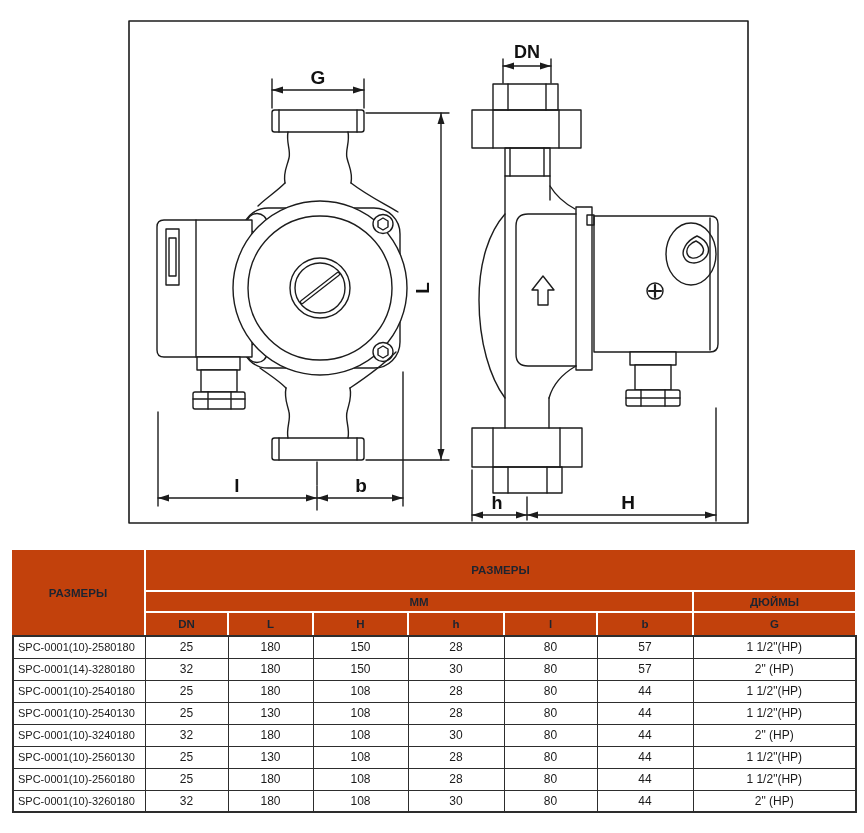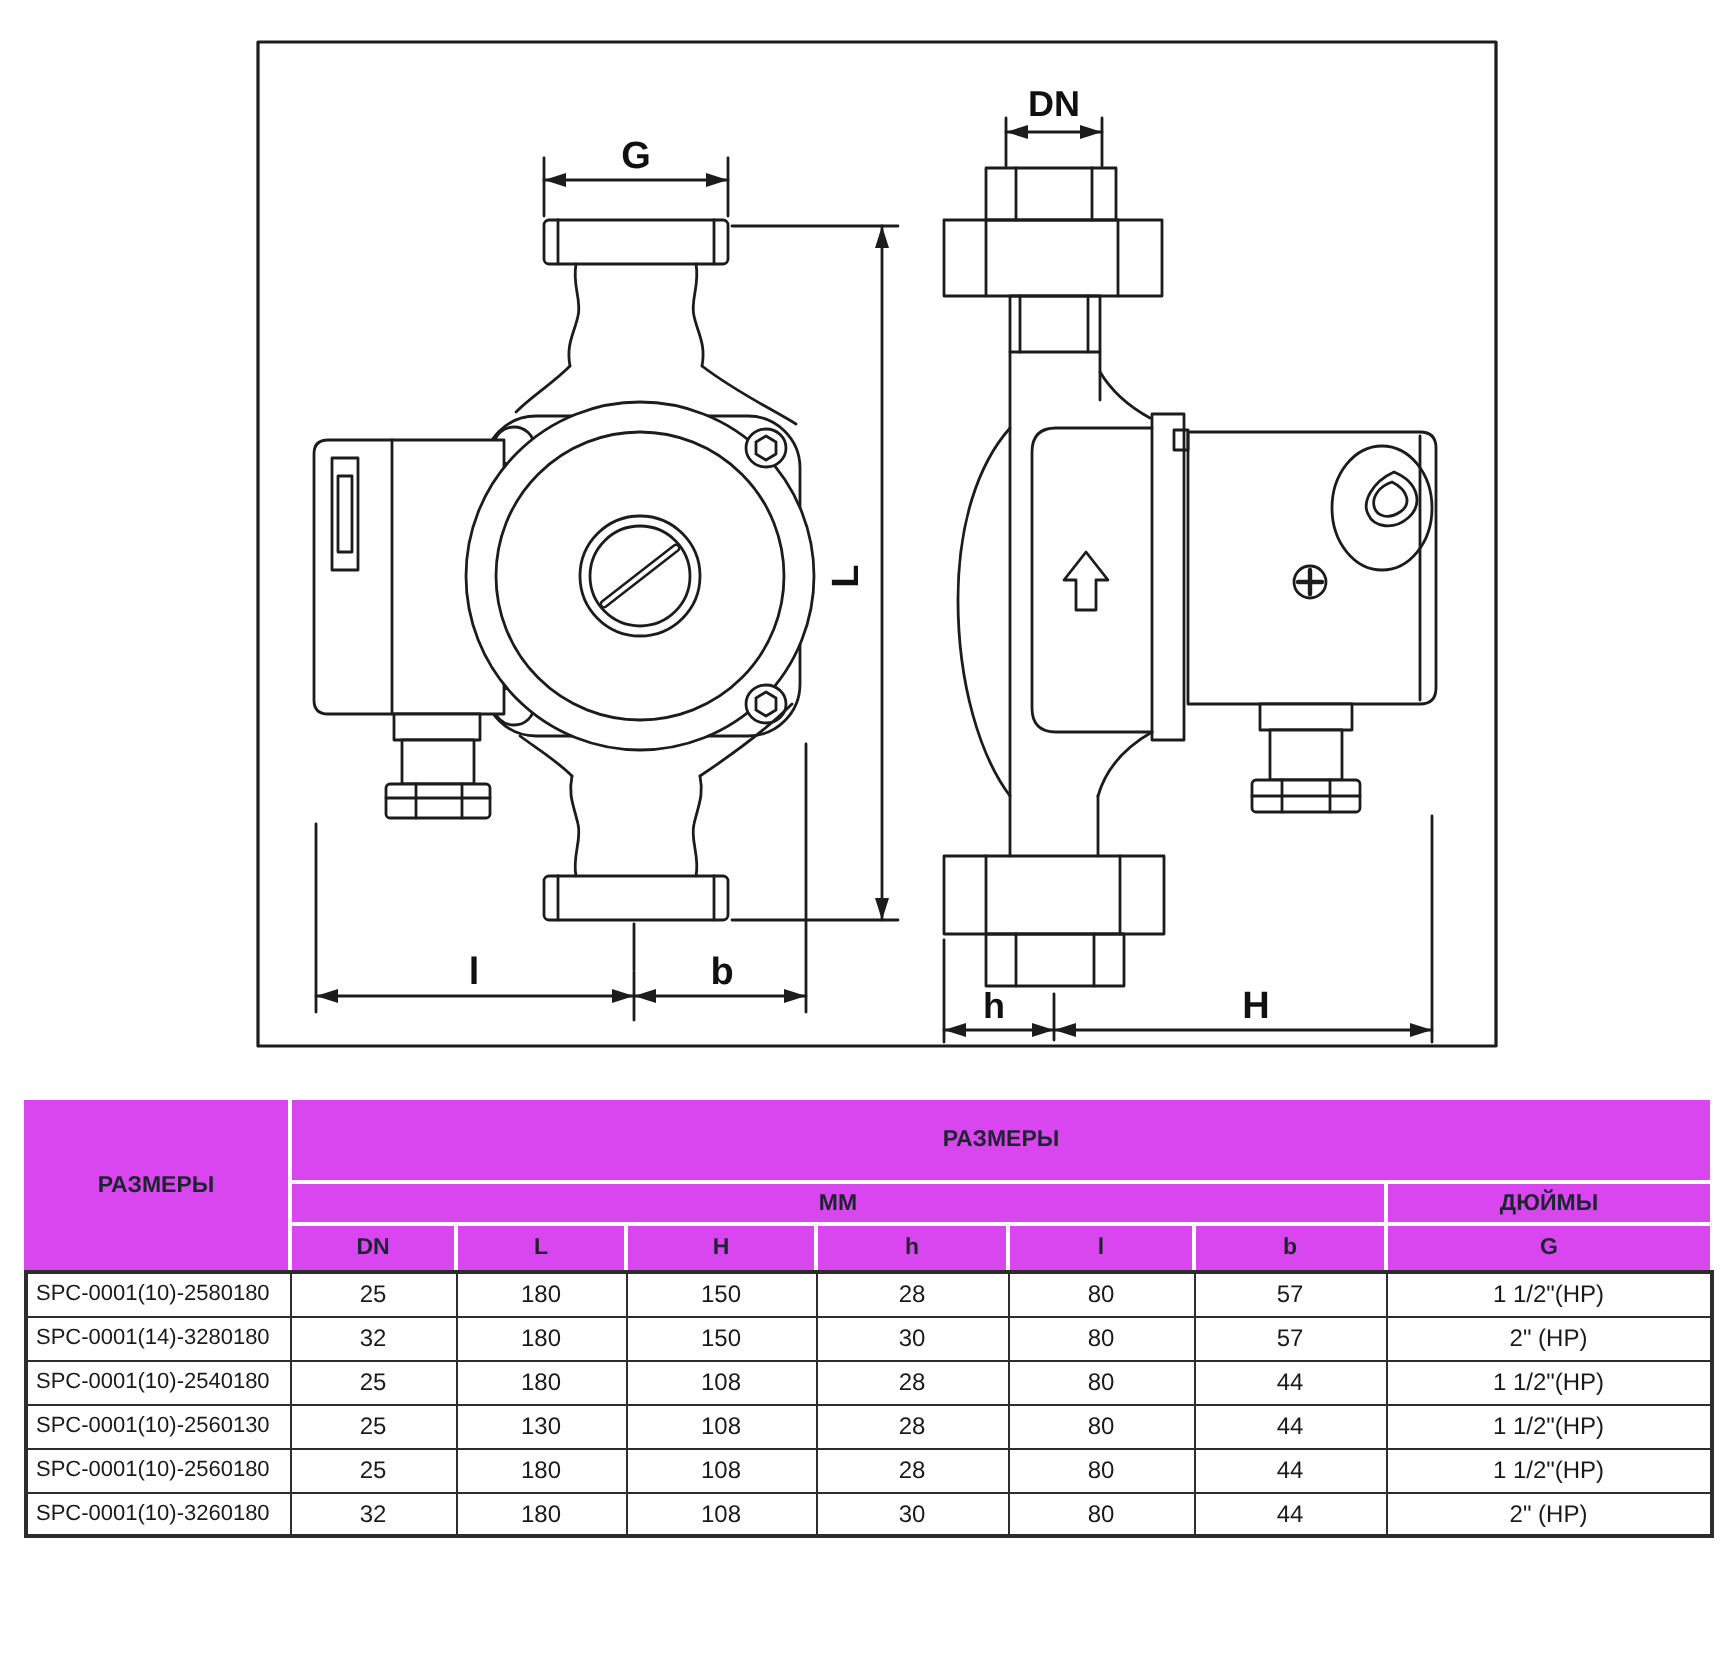--- a/index.html
+++ b/index.html
@@ -15,21 +15,21 @@
   
   .spec-table { position: absolute; left: 12px; top: 550px; width: 843px; }
 
   .spec-head {
     display: grid;
     grid-template-columns: 132px 83px 85px 95px 96px 93px 96px auto;
     grid-template-rows: 40px 21px 24px;
     background: #ffffff;
   }
   .hcell {
-    background: #d946ef;
+    background: #c2410c;
     color: #1d2430;
     font-size: 11.5px;
     font-weight: bold;
     display: flex; align-items: center; justify-content: center;
     text-align: right;
   }
   .hc-article { grid-column: 1 / 2; grid-row: 1 / 4; }
   .hc-sizes   { grid-column: 2 / 9; grid-row: 1 / 2; border-left: 2px solid #fff; }
   .hc-mm      { grid-column: 2 / 8; grid-row: 2 / 3; border-left: 2px solid #fff; border-top: 2px solid #fff; }
   .hc-inch    { grid-column: 8 / 9; grid-row: 2 / 3; border-left: 2px solid #fff; border-top: 2px solid #fff; }
@@ -268,20 +268,40 @@
           <td class="c-article">SPC-0001(10)-2540180</td>
           <td>25</td>
           <td>180</td>
           <td>108</td>
           <td>28</td>
           <td>80</td>
           <td>44</td>
           <td>1 1/2"(HP)</td>
         </tr>
         <tr>
+          <td class="c-article">SPC-0001(10)-2540130</td>
+          <td>25</td>
+          <td>130</td>
+          <td>108</td>
+          <td>28</td>
+          <td>80</td>
+          <td>44</td>
+          <td>1 1/2"(HP)</td>
+        </tr>
+        <tr>
+          <td class="c-article">SPC-0001(10)-3240180</td>
+          <td>32</td>
+          <td>180</td>
+          <td>108</td>
+          <td>30</td>
+          <td>80</td>
+          <td>44</td>
+          <td>2" (HP)</td>
+        </tr>
+        <tr>
           <td class="c-article">SPC-0001(10)-2560130</td>
           <td>25</td>
           <td>130</td>
           <td>108</td>
           <td>28</td>
           <td>80</td>
           <td>44</td>
           <td>1 1/2"(HP)</td>
         </tr>
         <tr>

